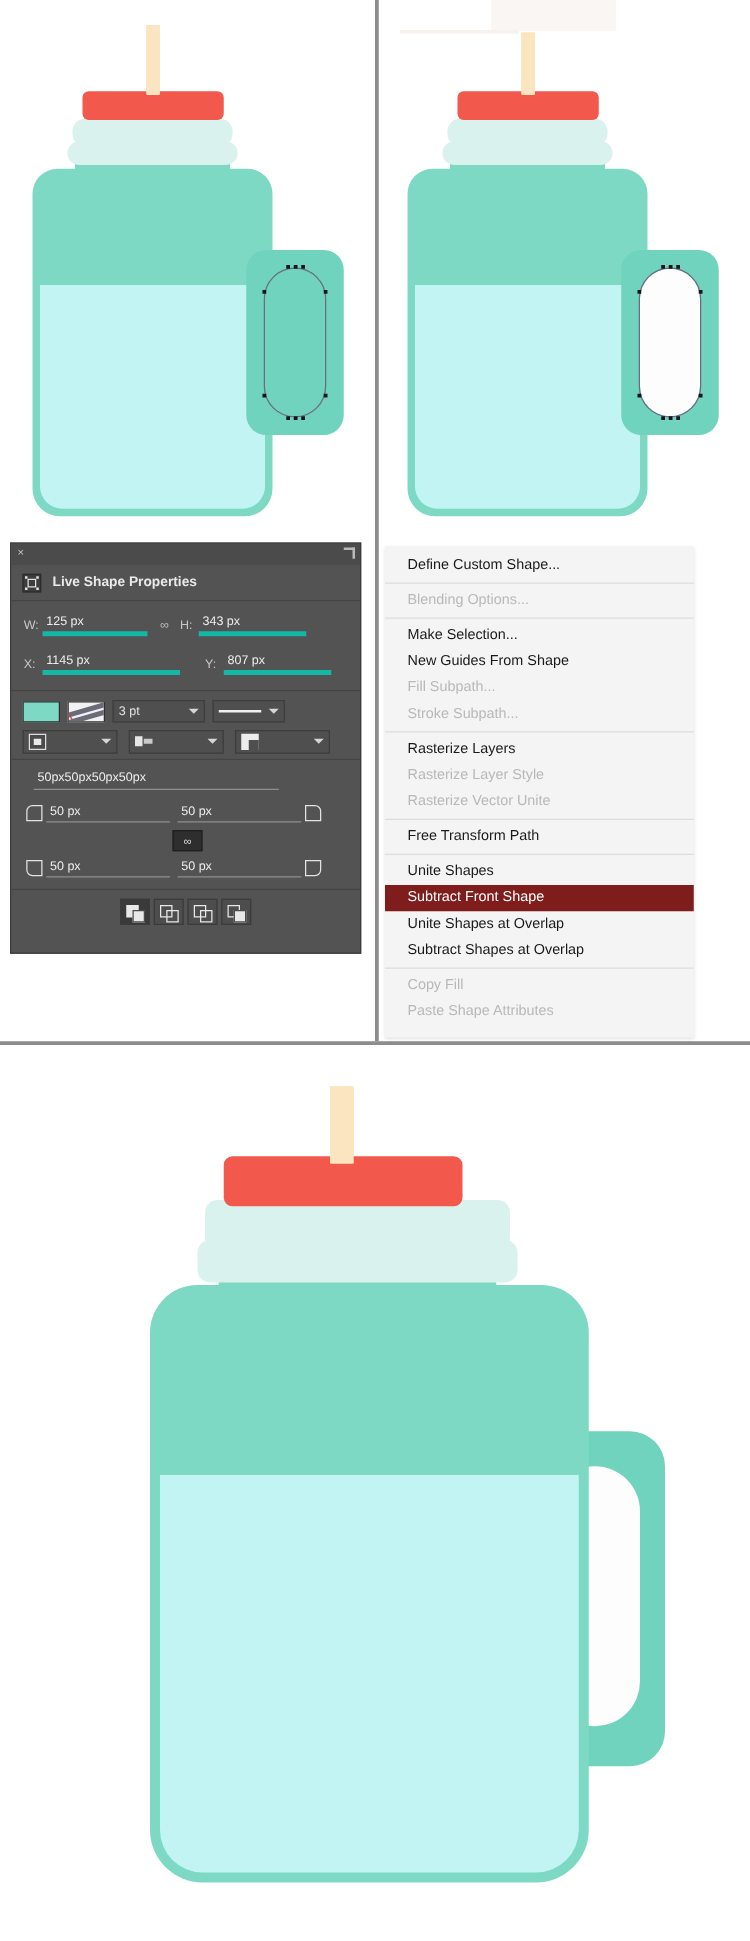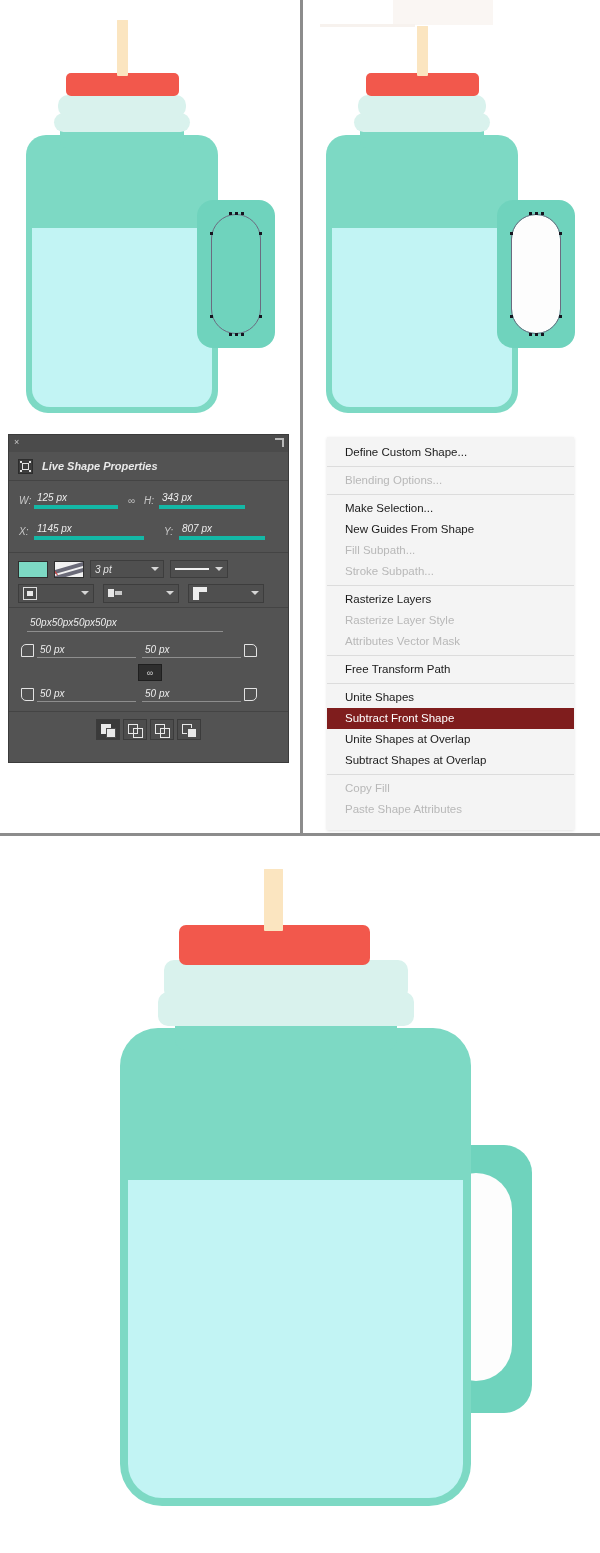--- a/index.html
+++ b/index.html
@@ -50,21 +50,21 @@
     border-top: 2px solid #b9b9b9; border-right: 2px solid #b9b9b9;
   }
   .ps-tabrow { position: relative; height: 20px; background: #454545; }
   .ps-tab {
     position: absolute; left: 0; top: 0; height: 20px; padding: 0 10px;
     background: #535353; line-height: 20px; font-size: 11px; font-weight: bold; color: #ededed;
   }
   .ps-menuicon { position: absolute; right: 6px; top: 5px; width: 11px; height: 10px; }
   .ps-menuicon i { display: block; height: 1px; background: #cfcfcf; margin-bottom: 2px; }
 
-  .ps-section { position: relative; border-bottom: 1px solid #444; font-style: italic; }
+  .ps-section { position: relative; border-bottom: 1px solid #444; }
   .ps-row-title { height: 28px; padding-left: 9px; display: flex; align-items: center; gap: 9px; }
   .ps-shapeicon {
     width: 15px; height: 15px; border: 1px solid #2c2c2c; background: #3c3c3c; position: relative;
   }
   .ps-shapeicon::before {
     content: ""; position: absolute; left: 3px; top: 3px; right: 3px; bottom: 3px;
     border: 1px solid #e2e2e2;
   }
   .ps-shapeicon::after {
     content: ""; position: absolute; left: 1px; top: 1px; width: 2px; height: 2px;
@@ -147,21 +147,21 @@
     position: relative;
   }
   .boolbtn.active { background: #3a3a3a; }
   .bb-a { position:absolute; left:4px; top:4px; width:10px;height:10px; background:#e9e9e9; }
   .bb-b { position:absolute; left:9px; top:8px; width:10px;height:10px; background:#e9e9e9; border:1px solid #4d4d4d; }
   .bb-b-out { position:absolute; left:9px; top:8px; width:10px;height:10px; border:1px solid #e9e9e9; background:transparent; }
   .bb-a-out { position:absolute; left:4px; top:4px; width:10px;height:10px; border:1px solid #e9e9e9; background:transparent; }
 
   
   .ctx {
-    position: absolute; left: 327px; top: 437px; width: 247px;
+    position: absolute; left: 308px; top: 437px; width: 247px;
     background: #f4f4f4; font-size: 11.5px; color: #1a1a1a;
     box-shadow: 0 1px 3px rgba(0,0,0,0.12);
   }
   .ctx-item { height: 21px; line-height: 21px; padding-left: 18px; white-space: nowrap; }
   .ctx-item.disabled { color: #b8b8b8; }
   .ctx-item.selected { background: #7f1d1d; color: #ffffff; }
   .ctx-sep { height: 1px; background: #dcdcdc; margin: 3px 0 3px 0; }
   .ctx-pad-top { height: 5px; }
   .ctx-pad-bot { height: 10px; }
 </style>
@@ -352,21 +352,21 @@
         <div class="ctx-sep"></div>
         <div class="ctx-item disabled">Blending Options...</div>
         <div class="ctx-sep"></div>
         <div class="ctx-item">Make Selection...</div>
         <div class="ctx-item">New Guides From Shape</div>
         <div class="ctx-item disabled">Fill Subpath...</div>
         <div class="ctx-item disabled">Stroke Subpath...</div>
         <div class="ctx-sep"></div>
         <div class="ctx-item">Rasterize Layers</div>
         <div class="ctx-item disabled">Rasterize Layer Style</div>
-        <div class="ctx-item disabled">Attributes Vector Mask</div>
+        <div class="ctx-item disabled">Rasterize Vector Unite</div>
         <div class="ctx-sep"></div>
         <div class="ctx-item">Free Transform Path</div>
         <div class="ctx-sep"></div>
         <div class="ctx-item">Unite Shapes</div>
         <div class="ctx-item selected">Subtract Front Shape</div>
         <div class="ctx-item">Unite Shapes at Overlap</div>
         <div class="ctx-item">Subtract Shapes at Overlap</div>
         <div class="ctx-sep"></div>
         <div class="ctx-item disabled">Copy Fill</div>
         <div class="ctx-item disabled">Paste Shape Attributes</div>

